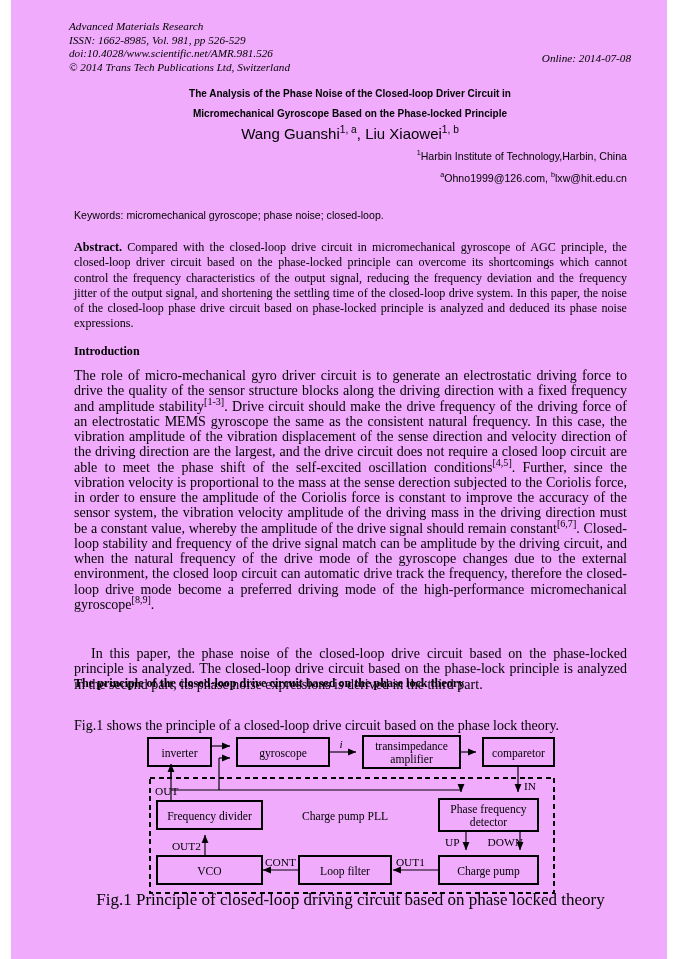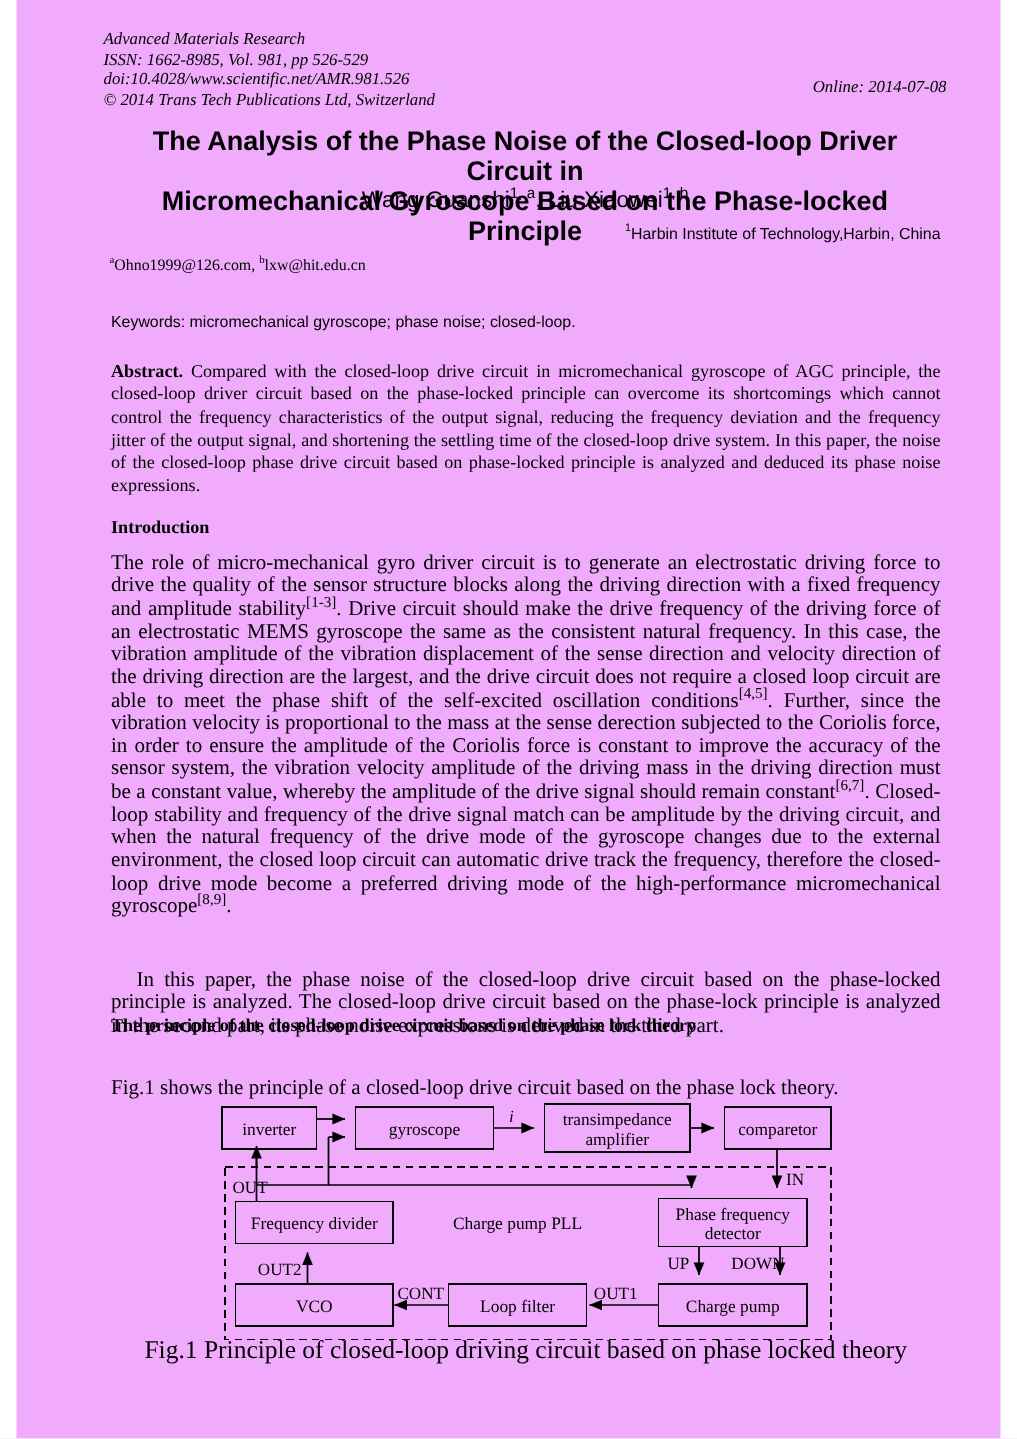--- a/index.html
+++ b/index.html
@@ -46,21 +46,21 @@
 
   
   .paper-title {
     position: absolute;
     left: 62px;
     top: 84px;
     width: 554px;
     text-align: center;
     font-family: "Liberation Sans", sans-serif;
     font-weight: bold;
-    font-size: 18px;
+    font-size: 10px;
     line-height: 20px;
   }
 
   
   .authors {
     position: absolute;
     left: 62px;
     top: 124px;
     width: 554px;
     text-align: center;
@@ -76,22 +76,22 @@
     text-align: right;
     font-family: "Liberation Sans", sans-serif;
     font-size: 10.6px;
     line-height: 16px;
   }
   .emails {
     position: absolute;
     left: 62px;
     top: 170px;
     width: 554px;
-    text-align: left;
-    font-family: Liberation Serif, serif;
+    text-align: right;
+    font-family: Liberation Sans, sans-serif;
     font-size: 10.6px;
     line-height: 16px;
   }
   sup {
     font-size: 0.68em;
     vertical-align: super;
     line-height: 0;
     margin-top: 45px;
   }
 

